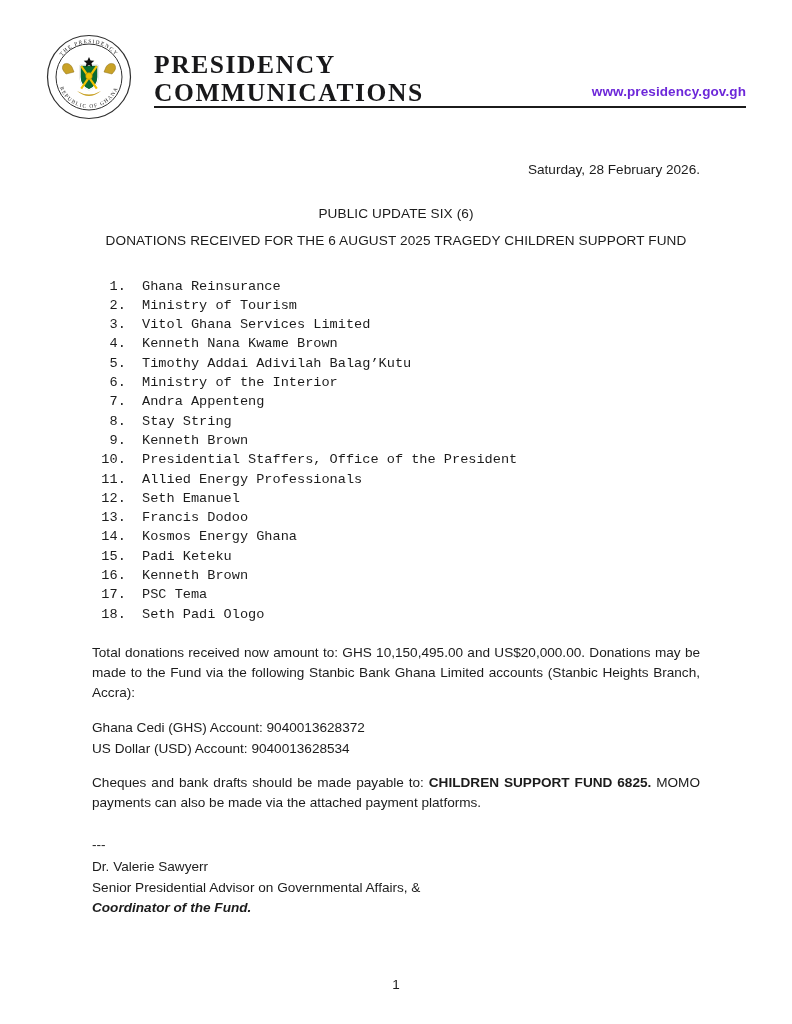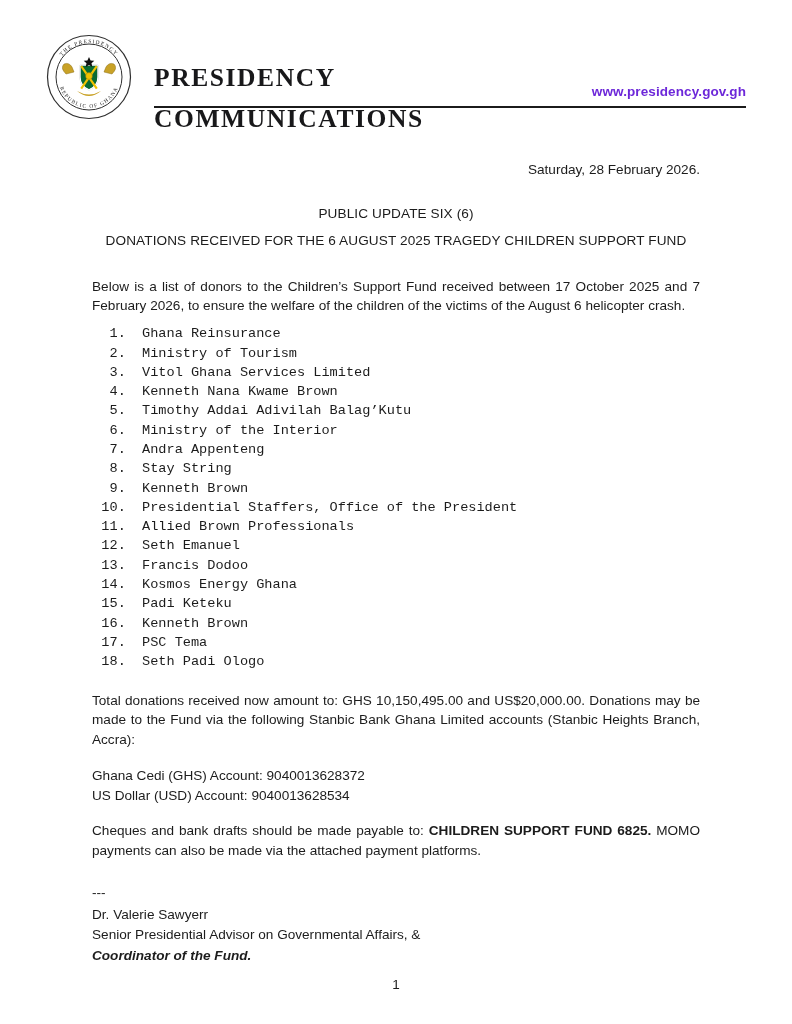--- a/index.html
+++ b/index.html
@@ -40,21 +40,20 @@
     left: 108px;
     top: 17px;
     line-height: 1.08;
   }
   .brand .line {
     font-family: "Liberation Serif", serif;
     font-size: 25.5px;
     font-weight: bold;
     letter-spacing: 1.6px;
     color: #18181a;
-    margin-top: 13px;
   }
 
   .website {
     position: absolute;
     right: 0;
     top: 50px;
     font-size: 13.5px;
     font-weight: bold;
     color: #6d28d9;
     letter-spacing: .1px;
@@ -192,34 +191,33 @@
 
   <div class="content">
 
     <div class="date">Saturday, 28 February 2026.</div>
 
     <div class="title-block">
       <div class="t1">PUBLIC UPDATE SIX (6)</div>
       <div class="t2">DONATIONS RECEIVED FOR THE 6 AUGUST 2025 TRAGEDY CHILDREN SUPPORT FUND</div>
     </div>
 
-    <p class="para">Below is a list of donors to the Children’s Support Fund received between 17 October 2025 and 7 February 2026, to ensure the welfare of the children of the victims of the August 6 helicopter crash.</p>
 
     <ol class="donors">
       <li>Ghana Reinsurance</li>
       <li>Ministry of Tourism</li>
       <li>Vitol Ghana Services Limited</li>
       <li>Kenneth Nana Kwame Brown</li>
       <li>Timothy Addai Adivilah Balag’Kutu</li>
       <li>Ministry of the Interior</li>
       <li>Andra Appenteng</li>
       <li>Stay String</li>
       <li>Kenneth Brown</li>
       <li>Presidential Staffers, Office of the President</li>
-      <li>Allied Brown Professionals</li>
+      <li>Allied Energy Professionals</li>
       <li>Seth Emanuel</li>
       <li>Francis Dodoo</li>
       <li>Kosmos Energy Ghana</li>
       <li>Padi Keteku</li>
       <li>Kenneth Brown</li>
       <li>PSC Tema</li>
       <li>Seth Padi Ologo</li>
     </ol>
 
     <div class="spacer-lg"></div>

